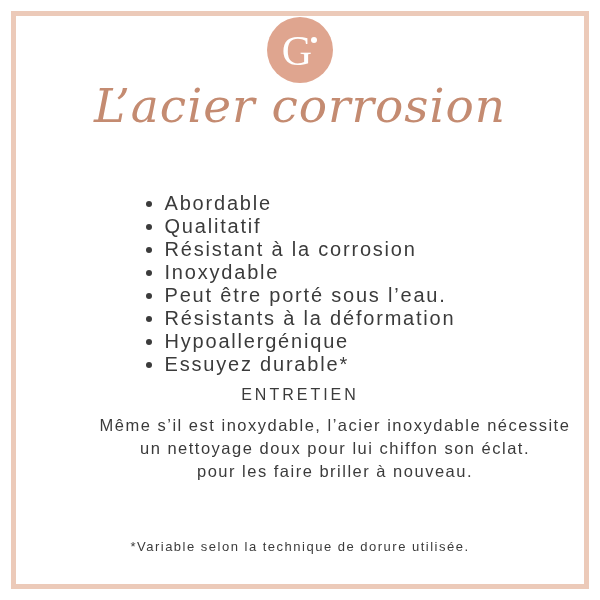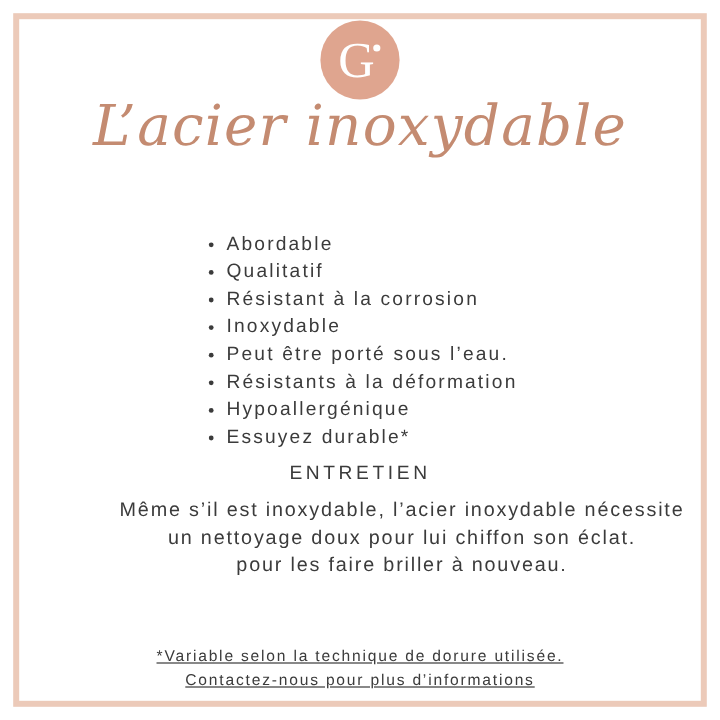--- a/index.html
+++ b/index.html
@@ -82,21 +82,21 @@
     left: 0; right: 0;
   }
   .benefits ul {
     margin: 0 auto;
     width: fit-content;
     padding-left: 20px;
     list-style: disc outside;
     text-align: left;
   }
   .benefits li {
-    font-size: 16px;
+    font-size: 20px;
     letter-spacing: 1.8px;
     line-height: 23px;
     color: #3b3b3b;
   }
   .care-heading {
     position: absolute;
     top: 386px;
     width: 100%;
     text-align: center;
     font-size: 16px;
@@ -117,36 +117,35 @@
   }
   .footnote {
     position: absolute;
     top: 537px;
     width: 100%;
     text-align: center;
     font-size: 13px;
     letter-spacing: 1.5px;
     line-height: 20px;
     color: #3b3b3b;
-    text-decoration: underline;
   }
 </style>
 </head>
 <body>
 
 <div class="page">
 
   <div class="frame"></div>
 
   <div class="logo-circle">
     <span class="logo-letter">G</span>
     <span class="logo-dot"></span>
   </div>
 
-  <div class="title">L’acier inoxydable</div>
+  <div class="title">L’acier corrosion</div>
 
 
   <div class="benefits">
     <ul>
         <li>Abordable</li>
         <li>Qualitatif</li>
         <li>Résistant à la corrosion</li>
         <li>Inoxydable</li>
         <li>Peut être porté sous l’eau.</li>
         <li>Résistants à la déformation</li>
@@ -158,16 +157,15 @@
   <div class="care-heading">ENTRETIEN</div>
 
   <div class="care-text">
     <div>Même s’il est inoxydable, l’acier inoxydable nécessite</div>
     <div>un nettoyage doux pour lui chiffon son éclat.</div>
     <div>pour les faire briller à nouveau.</div>
   </div>
 
   <div class="footnote">
     <div>*Variable selon la technique de dorure utilisée.</div>
-    <div>Contactez-nous pour plus d’informations</div>
   </div>
 
 </div>
 
 </body></html>

